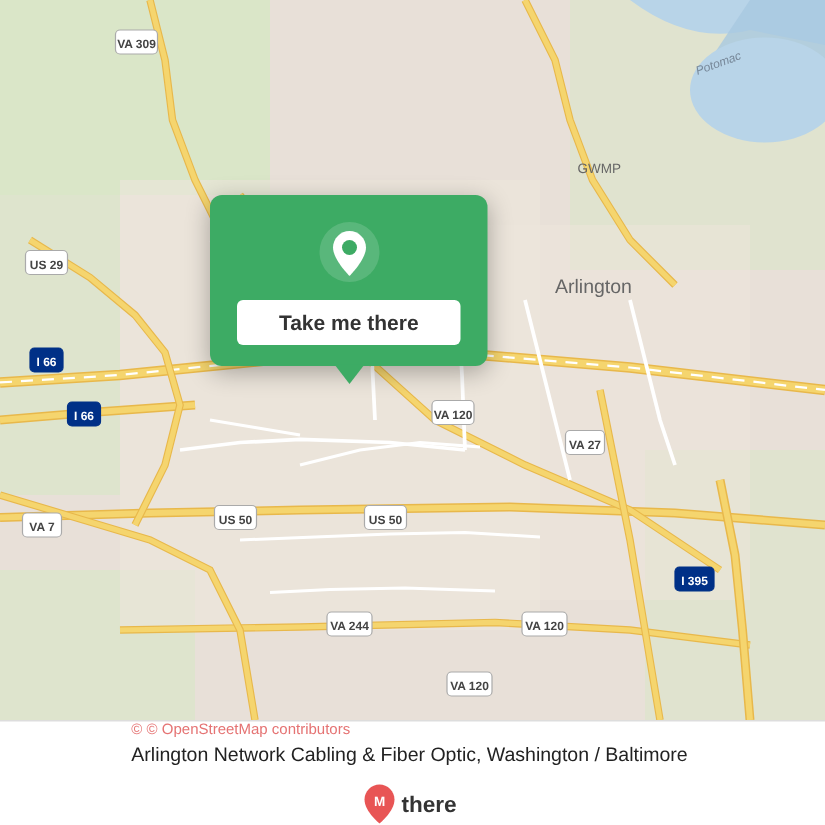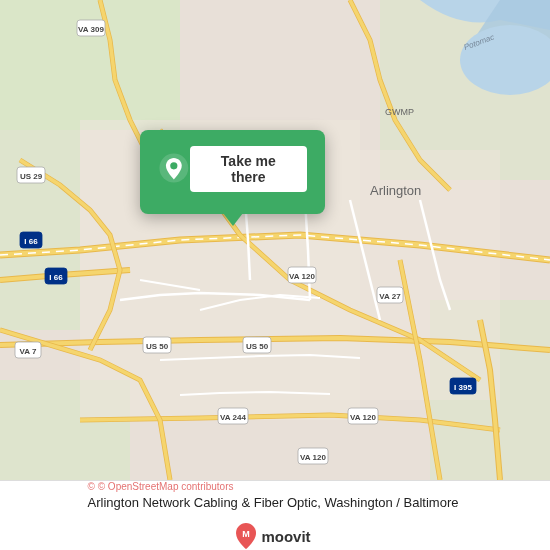--- a/index.html
+++ b/index.html
@@ -30,22 +30,22 @@
     
     .map-popup {
       position: absolute;
       top: 130px;
       left: 140px;
       width: 185px;
       background: #3dab64;
       border-radius: 8px;
       padding: 16px 18px 14px 18px;
       display: flex;
-      flex-direction: row;
-      align-items: flex-start;
+      flex-direction: column;
+      align-items: center;
       box-shadow: 0 4px 16px rgba(0,0,0,0.3);
       z-index: 10;
     }
 
     .map-popup::after {
       content: '';
       position: absolute;
       bottom: -12px;
       left: 50%;
       transform: translateX(-50%);
@@ -259,15 +259,15 @@
       <span>© OpenStreetMap contributors</span>
     </div>
     <div class="location-title">Arlington Network Cabling &amp; Fiber Optic, Washington / Baltimore</div>
   </div>
   <div class="moovit-logo">
 
     <svg class="moovit-pin" viewBox="0 0 22 28" xmlns="http://www.w3.org/2000/svg">
       <path d="M11 1 C5.5 1 1 5.5 1 11 C1 19 11 27 11 27 C11 27 21 19 21 11 C21 5.5 16.5 1 11 1 Z" fill="#e85555"></path>
       <text x="11" y="15" font-size="9" text-anchor="middle" fill="white" font-weight="bold">M</text>
     </svg>
-    <span class="moovit-text">moovit</span>
+    <span class="moovit-text">there</span>
   </div>
 </div>
 
 </body></html>

